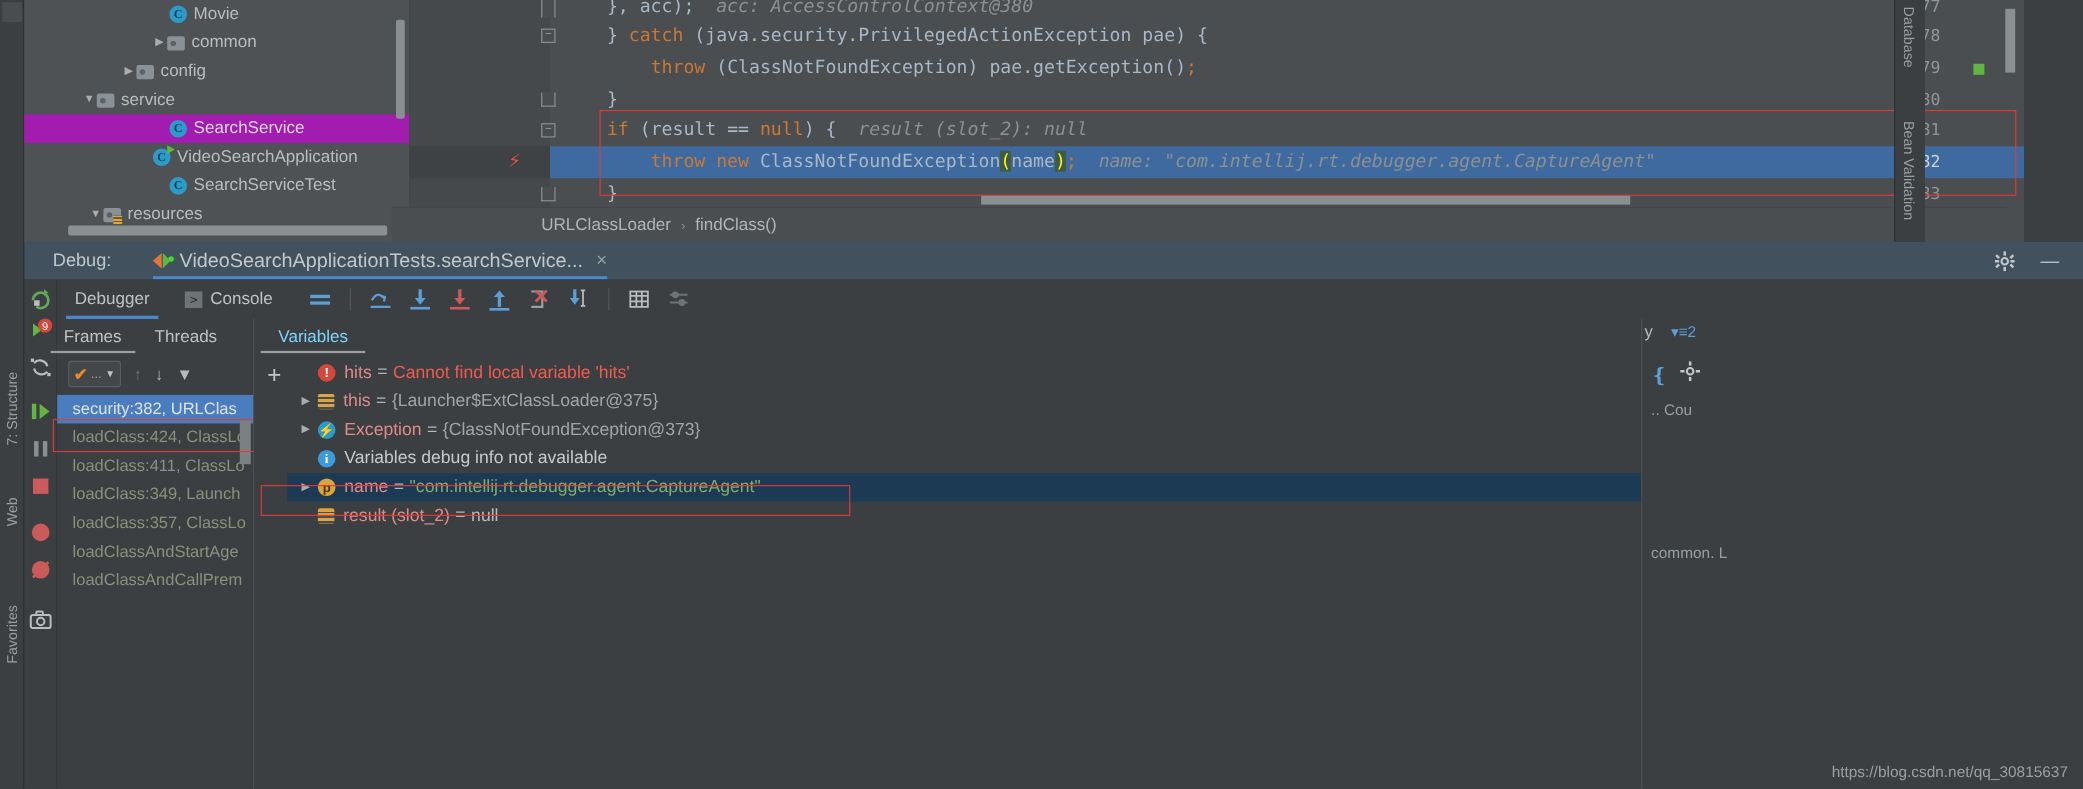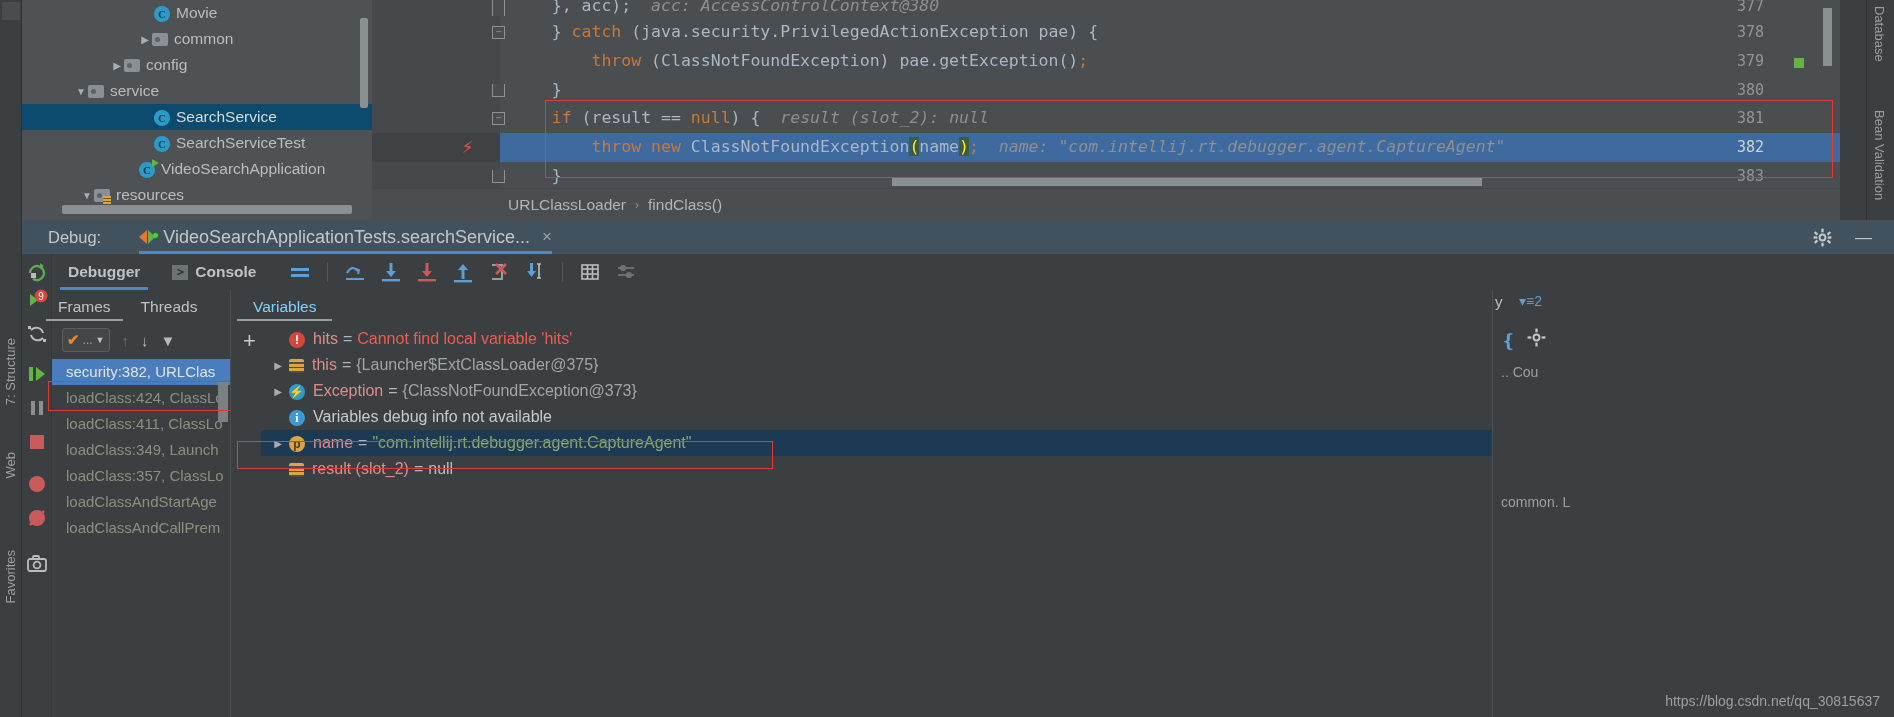--- a/index.html
+++ b/index.html
@@ -5,39 +5,39 @@
   * { box-sizing: border-box; margin: 0; padding: 0; }
   html, body {
     width: 1894px; height: 717px;
     background: #3c3f41;
     font-family: "Liberation Sans", sans-serif;
     overflow: hidden;
   }
   body { position: relative; }
 
   
-  #top-area { position: absolute; left:0; top:0; width:1894px; height:220px; }
+  #top-area { position: absolute; left:0; top:0; width:1750px; height:220px; }
 
   
   .left-strip-top {
     position:absolute; left:0; top:0; width:22px; height:220px;
     background:#3c3f41; border-right:1px solid #2e3133;
   }
   .left-strip-top .nub { position:absolute; left:2px; top:2px; width:18px; height:18px; background:#4a4d4f; }
 
   
   #project-tree {
     position:absolute; left:22px; top:0; width:350px; height:220px;
     background:#4e5254; overflow:hidden;
   }
   .tree-row {
     position:relative; height:26px; line-height:26px;
     color:#b9bdbe; font-size:15.5px; white-space:nowrap;
   }
-  .tree-row.selected { background:#0c4a6e; color:#d6dadb; }
+  .tree-row.selected { background:#a21caf; color:#d6dadb; }
   .tree-arrow {
     display:inline-block; width:14px; text-align:center; font-size:10px;
     color:#a9adaf; vertical-align:middle;
   }
   .tree-ico { display:inline-block; vertical-align:middle; margin-right:6px; }
   .ico-class {
     width:16px; height:16px; border-radius:50%;
     background:#2d9bc9; color:#0d3d52; font-size:11px; font-weight:bold;
     line-height:16px; text-align:center; font-family:"Liberation Serif",serif;
   }
@@ -102,21 +102,21 @@
   .red-box {
     position:absolute; border:1.6px solid #e53935; pointer-events:none;
   }
   #editor-hscroll {
     position:absolute; left:520px; top:178px; width:590px; height:8px; background:#8a8f91;
   }
   #editor-vscroll {
     position:absolute; right:8px; top:8px; width:9px; height:58px; background:#8a8f91;
   }
   #breadcrumb {
-    position:absolute; left:372px; top:188px; width:1468px; height:32px;
+    position:absolute; left:356px; top:188px; width:1468px; height:32px;
     background:#4a4e50; color:#b0b5b7; font-size:15.5px;
     display:flex; align-items:center; padding-left:136px;
     font-family:"Liberation Sans", sans-serif;
     border-top:1px solid #43474a;
   }
   #breadcrumb .sep { margin:0 9px; color:#8a9092; font-size:12px; }
   .green-tick { position:absolute; right:36px; top:58px; width:10px; height:10px; background:#62b543; }
 
   
   .right-strip-top {
@@ -312,22 +312,22 @@
     <div class="nub"></div>
   </div>
 
   <div id="project-tree">
     <div id="tree-rows">
         <div class="tree-row" style="padding-left: 118px;"><span class="tree-arrow"></span><span class="tree-ico ico-class">C</span><span>Movie</span></div>
         <div class="tree-row" style="padding-left: 116px;"><span class="tree-arrow">▶</span><span class="tree-ico ico-folder"></span><span>common</span></div>
         <div class="tree-row" style="padding-left: 88px;"><span class="tree-arrow">▶</span><span class="tree-ico ico-folder"></span><span>config</span></div>
         <div class="tree-row" style="padding-left: 52px;"><span class="tree-arrow">▼</span><span class="tree-ico ico-folder"></span><span>service</span></div>
         <div class="tree-row selected" style="padding-left: 118px;"><span class="tree-arrow"></span><span class="tree-ico ico-class">C</span><span>SearchService</span></div>
+        <div class="tree-row" style="padding-left: 103px;"><span class="tree-arrow"></span><span class="tree-ico ico-class runnable">C</span><span>VideoSearchApplication</span></div>
         <div class="tree-row" style="padding-left: 118px;"><span class="tree-arrow"></span><span class="tree-ico ico-class">C</span><span>SearchServiceTest</span></div>
-        <div class="tree-row" style="padding-left: 103px;"><span class="tree-arrow"></span><span class="tree-ico ico-class runnable">C</span><span>VideoSearchApplication</span></div>
         <div class="tree-row" style="padding-left: 58px;"><span class="tree-arrow">▼</span><span class="tree-ico ico-folder res"></span><span>resources</span></div>
       </div>
     <div id="tree-vscroll"></div>
     <div id="tree-hscroll"></div>
   </div>
 
   <div id="editor">
     <div id="gutter"></div>
     <div id="code-layer">
         <div class="ln" style="top: -3px;">377</div>
@@ -455,21 +455,21 @@
     <span class="sidebtn" style="top:298px;">
       <svg width="24" height="24" viewBox="0 0 24 24" fill="none" stroke="#b9bdbe" stroke-width="1.8">
         <rect x="3" y="7" width="18" height="12" rx="2"></rect>
           <circle cx="12" cy="13" r="3.4"></circle>
         <rect x="8" y="4" width="6" height="3" rx="1"></rect>
       </svg>
     </span>
   </div>
 
   <div id="dbg-toolbar">
-    <div id="dbg-tabs" style="display:flex;align-items:flex-start;font-weight:bold;">
+    <div id="dbg-tabs" style="display:flex;align-items:flex-start;">
         <div class="tab-btn active">
           <span>Debugger</span>
         </div>
         <div class="tab-btn">
           <span class="console-ico">&gt;</span>
           <span>Console</span>
         </div>
       </div>
     <span class="tbicon" style="margin-left:14px;">
       <svg width="26" height="26" viewBox="0 0 26 26">

